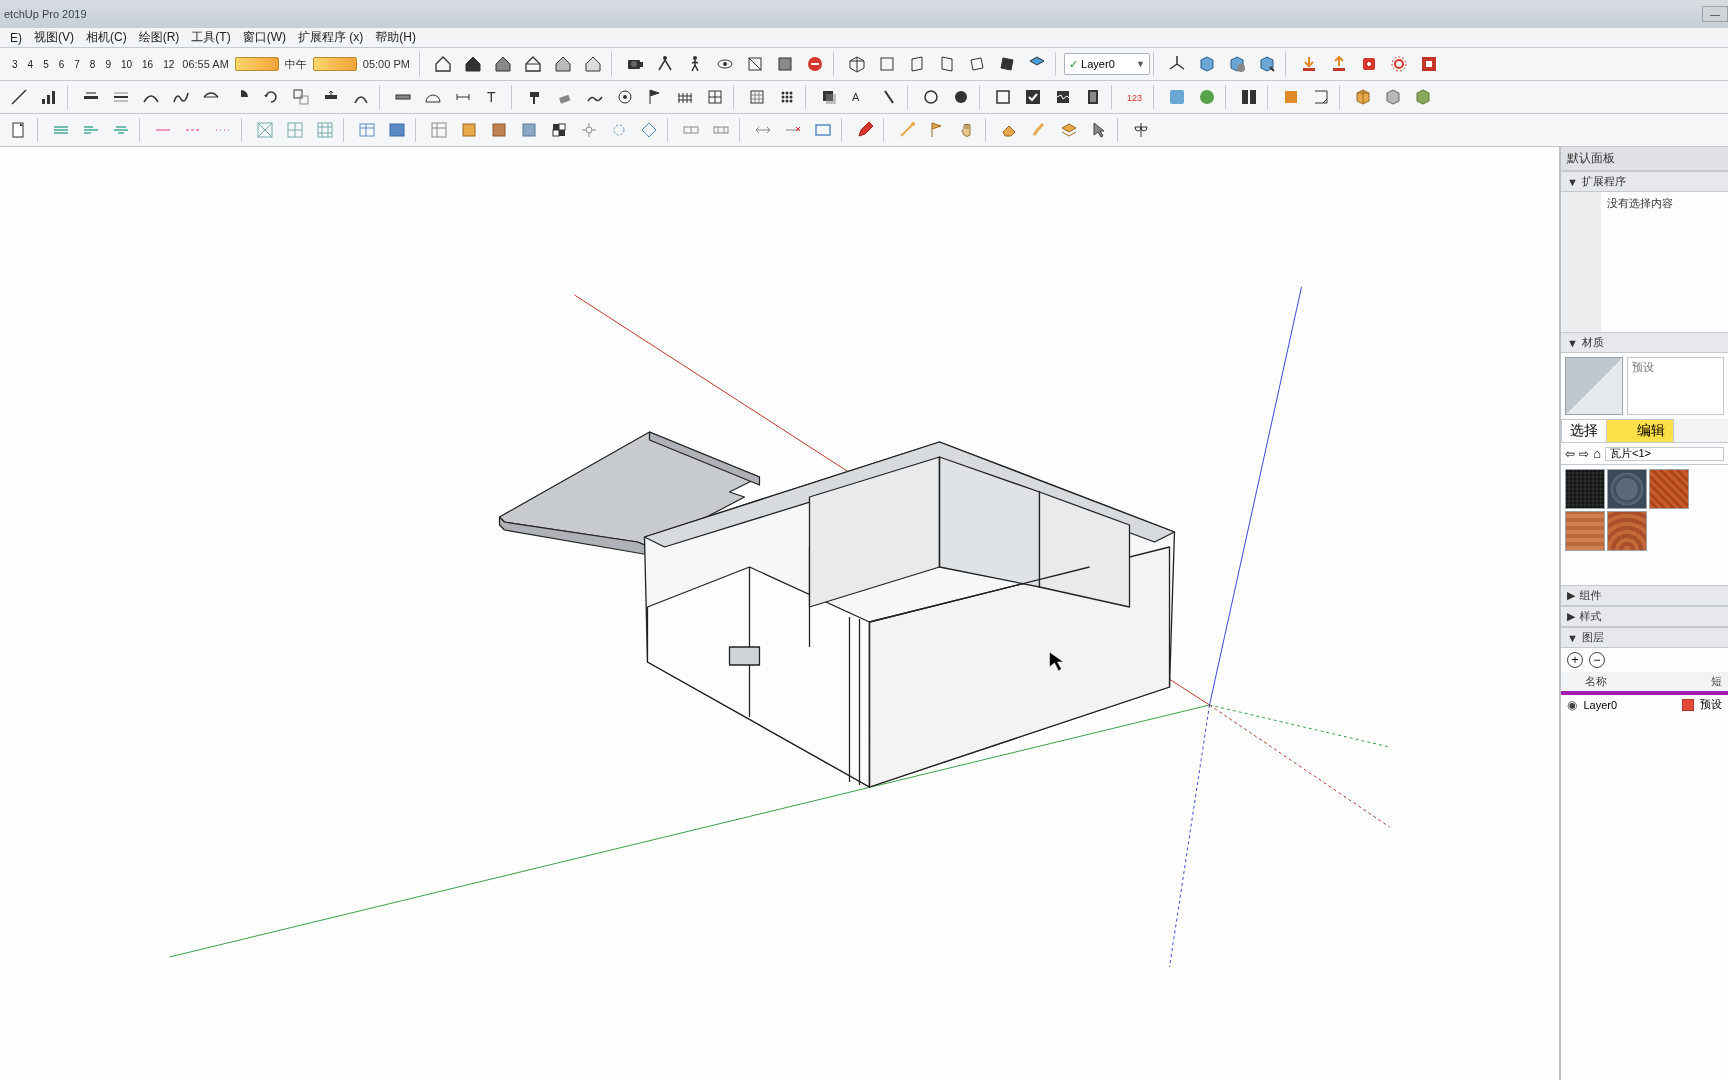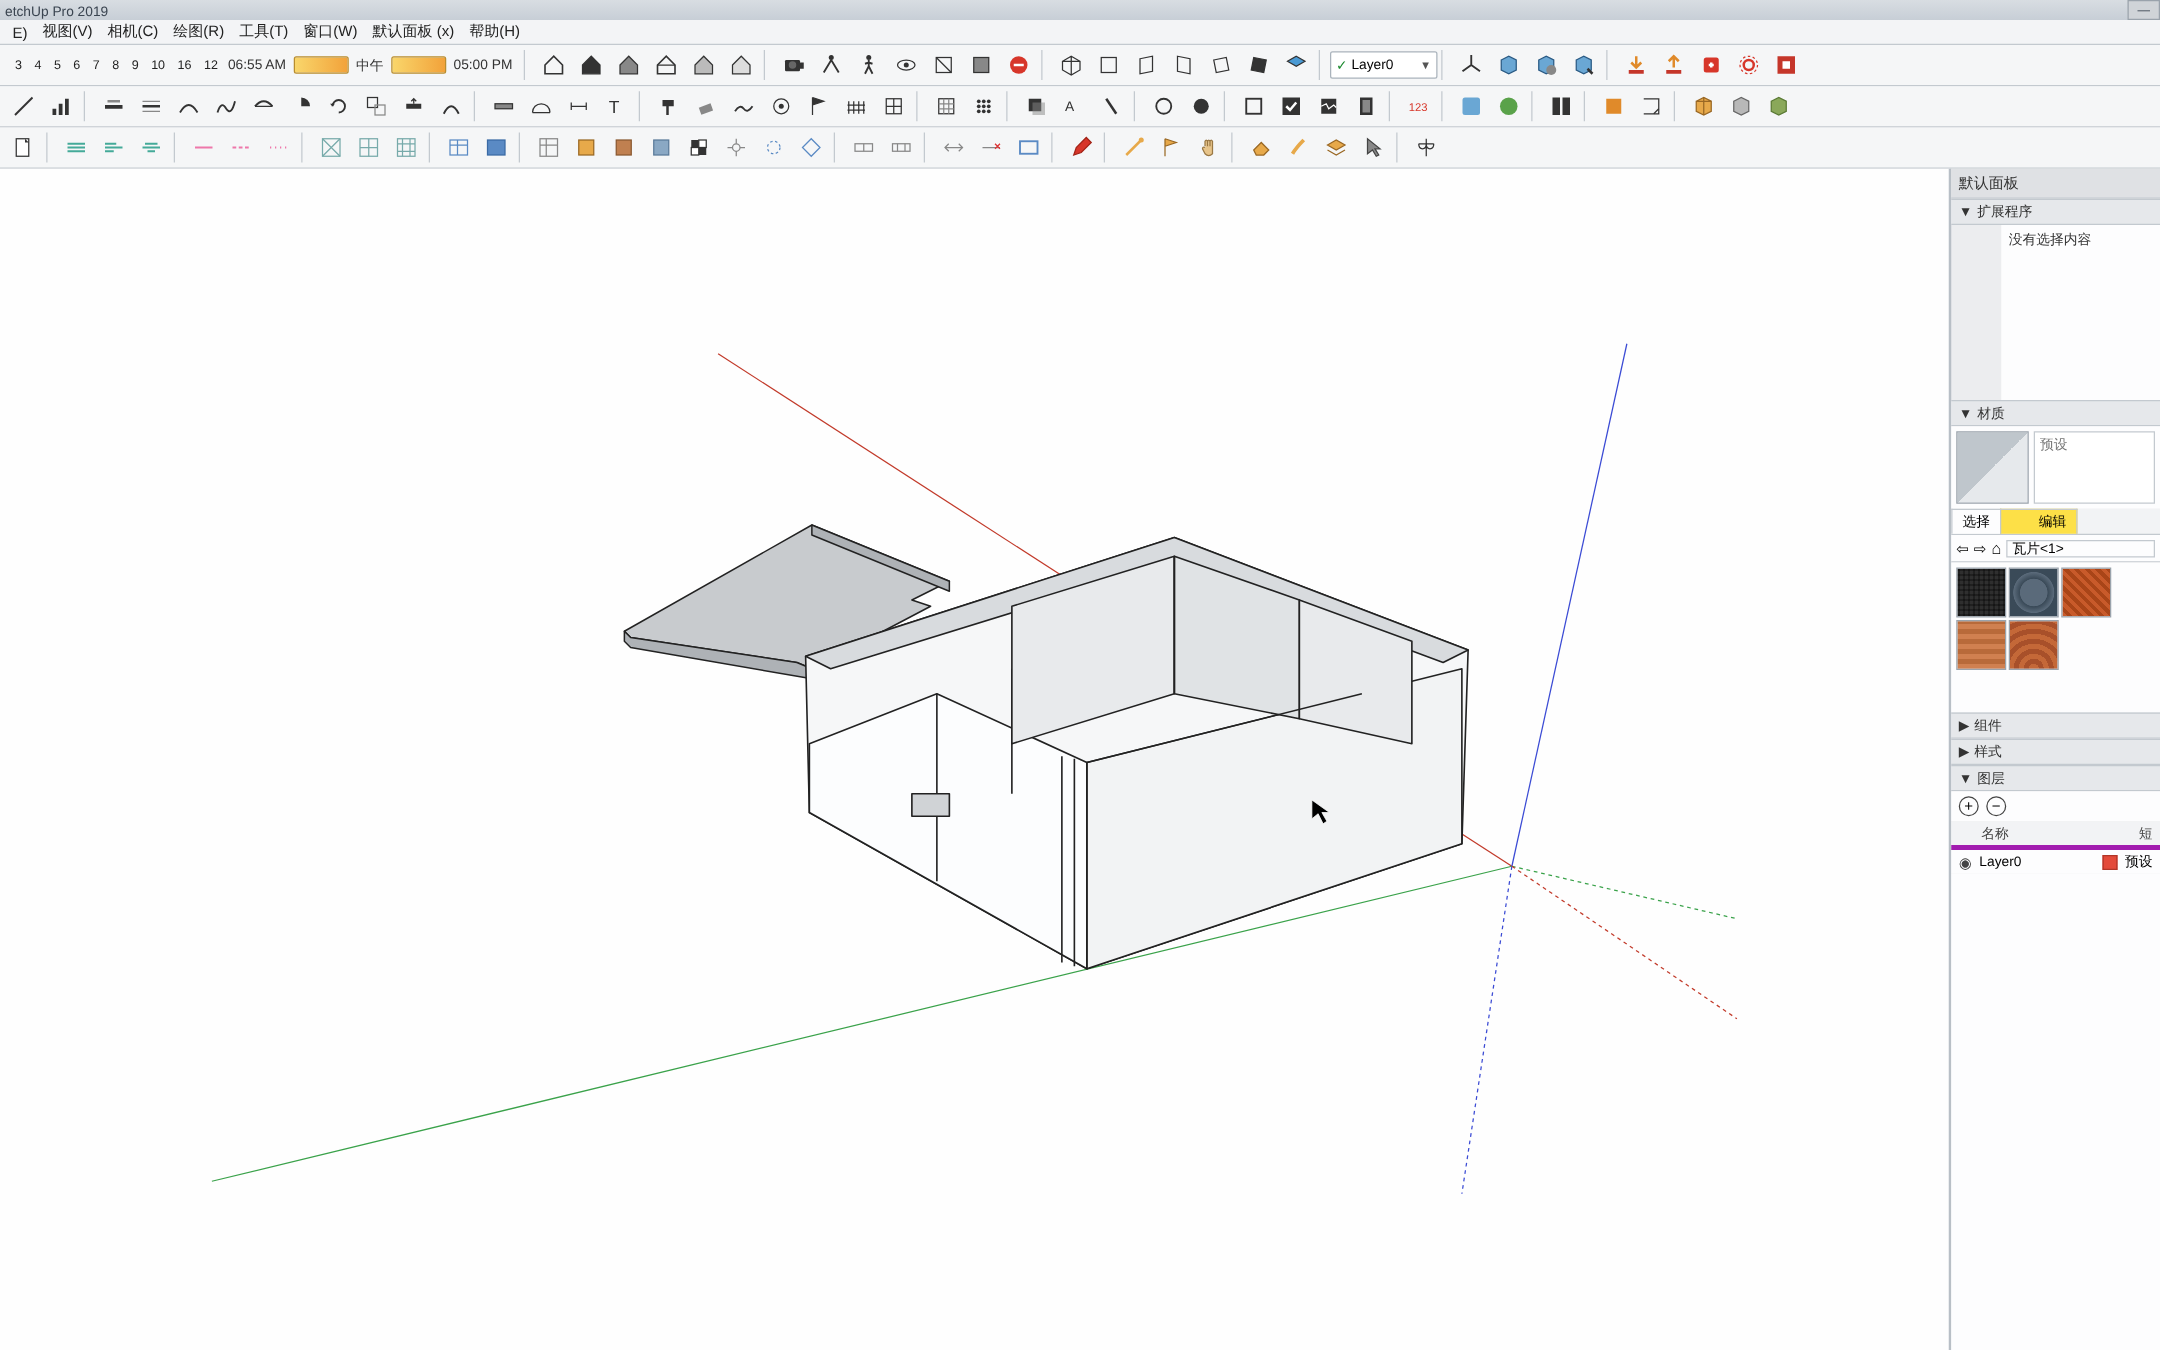--- a/index.html
+++ b/index.html
@@ -1,17 +1,17 @@
 <!DOCTYPE html>
 <html><head>
 <meta charset="utf-8">
 <style>
 * { margin: 0; padding: 0; box-sizing: border-box; font-family: "Microsoft YaHei", Arial, sans-serif; }
 html, body { width: 1728px; height: 1080px; overflow: hidden; background: #e5e7e9; }
-.titlebar { height: 16px; background: linear-gradient(#d8dde2,#c7ced6); display: flex; align-items: flex-end; padding-left: 4px; font-size: 11px; color: #3a4450; }
+.titlebar { height: 28px; background: linear-gradient(#d8dde2,#c7ced6); display: flex; align-items: center; padding-left: 4px; font-size: 11px; color: #3a4450; }
 .titlebar .spacer { flex: 1; }
 .titlebar .win-btn { width: 26px; height: 16px; background: #d0d4d8; margin-left: 2px; border: 1px solid #9aa3ac; display: flex; align-items: center; justify-content: center; font-size: 10px; }
 .menubar { height: 20px; background: #f3f4f6; border-bottom: 1px solid #c3c9cf; display: flex; align-items: center; padding-left: 4px; font-size: 12px; color: #222; }
 .menubar span { padding: 2px 6px; cursor: default; }
 .toolbar-row { background: #f5f6f7; border-bottom: 1px solid #c3c9cf; display: flex; align-items: center; padding: 2px 4px; min-height: 32px; }
 .tb-btn { width: 28px; height: 28px; margin: 0 1px; display: flex; align-items: center; justify-content: center; border: 1px solid transparent; border-radius: 3px; }
 .tb-sep { width: 6px; height: 24px; border-left: 1px solid #c3c9cf; margin: 0 3px; }
 .icon { width: 20px; height: 20px; }
 .time-block { display: flex; align-items: center; gap: 6px; font-size: 11px; color: #333; padding: 0 6px; }
 .time-bar { width: 44px; height: 14px; background: linear-gradient(90deg,#f9d66b,#f2a23a); border: 1px solid #b98d2e; border-radius: 2px; }
@@ -20,21 +20,21 @@
 .layer-combo .arrow { margin-left: auto; font-size: 9px; color: #555; }
 .workspace { display: flex; height: 956px; }
 .viewport { flex: 1; position: relative; background: #fefefe; border-right: 1px solid #b8bfc6; overflow: hidden; }
 .side-panel { width: 168px; background: #ecedef; border-left: 1px solid #b8bfc6; display: flex; flex-direction: column; font-size: 12px; }
 .panel-header { background: #dfe1e4; border-bottom: 1px solid #c3c9cf; padding: 3px 6px; font-size: 12px; color: #333; }
 .panel-section-head { background: #e6e8eb; border-bottom: 1px solid #c3c9cf; border-top: 1px solid #c3c9cf; padding: 2px 6px; font-size: 11px; color: #333; display: flex; align-items: center; gap: 4px; }
 .panel-content { background: #fdfdfe; padding: 4px 6px; font-size: 11px; color: #333; }
 .mat-preview { width: 58px; height: 58px; background: linear-gradient(135deg,#bfc6cc 50%,#e6e9ec 50%); border: 1px solid #9aa3ac; }
 .mat-preset { flex: 1; border: 1px solid #c3c9cf; background: #fff; margin-left: 4px; height: 58px; padding: 2px 4px; font-size: 11px; color: #777; }
 .mat-tabs { display: flex; border-bottom: 1px solid #c3c9cf; background: #f2f3f5; }
-.mat-tab { padding: 2px 8px; font-size: 11px; border: 1px solid #c3c9cf; border-bottom: none; background: #fdfdfe; margin-right: -1px; }
+.mat-tab { padding: 2px 8px; font-size: 14px; border: 1px solid #c3c9cf; border-bottom: none; background: #fdfdfe; margin-right: -1px; }
 .mat-tab.inactive { background: #fde047; padding-left: 30px; }
 .mat-nav { display: flex; align-items: center; gap: 4px; padding: 3px 4px; border-bottom: 1px solid #c3c9cf; background: #fdfdfe; }
 .mat-nav .combo { flex: 1; border: 1px solid #c3c9cf; height: 14px; font-size: 11px; padding: 0 4px; display: flex; align-items: center; }
 .swatches { display: flex; flex-wrap: wrap; gap: 2px; padding: 4px; background: #fdfdfe; }
 .swatch { width: 40px; height: 40px; border: 1px solid #9aa3ac; }
 .sw1 { background: repeating-linear-gradient(0deg,#4a4a4a 0 2px,#6d6d6d 2px 4px),repeating-linear-gradient(90deg,#4a4a4a 0 2px,#6d6d6d 2px 4px); background-blend-mode: multiply; }
 .sw2 { background: radial-gradient(circle,#5a6a7a 40%,#3a4a58 42%,#5a6a7a 60%,#3a4a58 62%); border-radius: 50%; }
 .sw3 { background: repeating-linear-gradient(45deg,#c85a2a 0 3px,#a94518 3px 6px); }
 .sw4 { background: repeating-linear-gradient(0deg,#d08050 0 4px,#b86a3a 4px 8px); }
 .sw5 { background: repeating-radial-gradient(circle at 50% 100%,#c46838 0 4px,#a8502a 4px 8px); }
@@ -56,21 +56,21 @@
   <div class="win-btn">—</div>
 </div>
 
 <div class="menubar">
   <span>E)</span>
   <span>视图(V)</span>
   <span>相机(C)</span>
   <span>绘图(R)</span>
   <span>工具(T)</span>
   <span>窗口(W)</span>
-  <span>默认面板 (x)</span>
+  <span>扩展程序 (x)</span>
   <span>帮助(H)</span>
 </div>
 
 <div class="toolbar-row">
   <div class="time-block">
     <span class="small-num">3</span>
     <span class="small-num">4</span>
     <span class="small-num">5</span>
     <span class="small-num">6</span>
     <span class="small-num">7</span>

